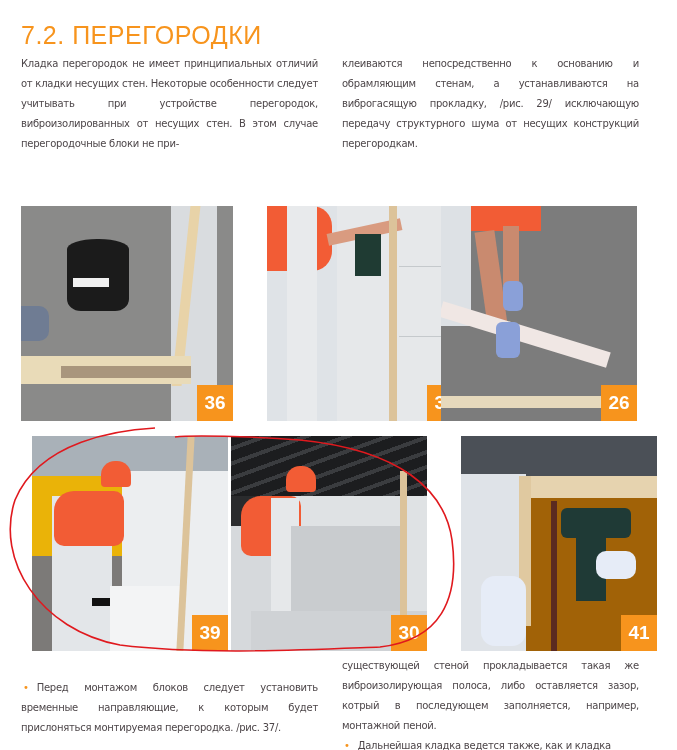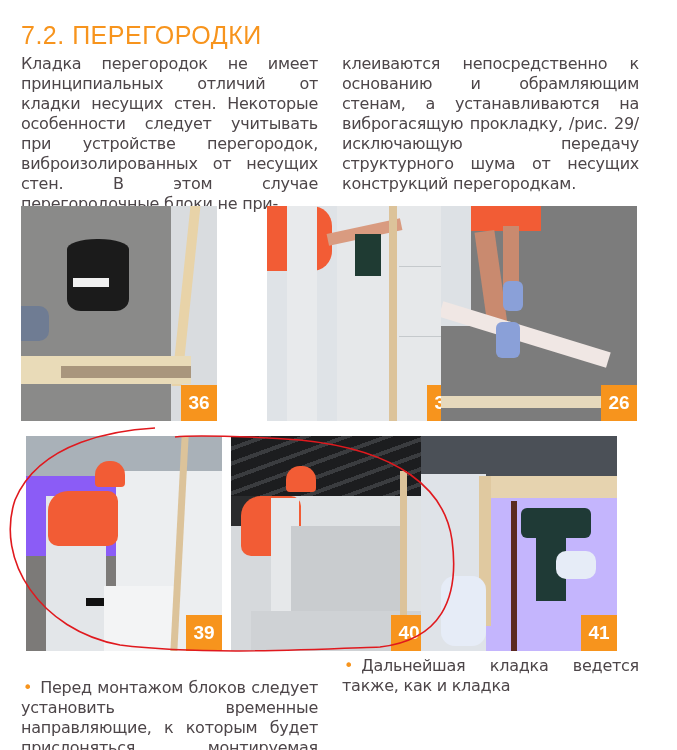--- a/index.html
+++ b/index.html
@@ -10,21 +10,21 @@
     color: #4a4548;
   }
   .title {
     position: absolute; left: 21px; top: 4px;
     font-family: "Liberation Sans", sans-serif;
     font-size: 25px; letter-spacing: 0.5px;
     color: #f7941d; font-weight: normal;
   }
   .col-text {
     position: absolute; width: 297px;
-    font-size: 16px; line-height: 20px;
+    font-size: 10px; line-height: 20px;
     text-align: justify; color: #4d4649;
     font-family: "DejaVu Sans", sans-serif;
     letter-spacing: -0.25px;
   }
   .col-text p { margin: 0; }
   #intro-left { left: 21px; top: 54px; }
   #intro-right { left: 342px; top: 54px; }
   #body-left { left: 21px; top: 678px; }
   #body-right { left: 342px; top: 656px; }
   .bullet::before { content: "•"; color: #f7941d; margin-right: 8px; margin-left: 2px; }
@@ -34,31 +34,31 @@
   }
   .badge {
     position: absolute; right: 0; bottom: 0;
     width: 36px; height: 36px; background: #f7941d; color: #fff;
     font-family: "Liberation Sans", sans-serif; font-weight: bold;
     font-size: 19px; line-height: 36px; text-align: center;
   }
   .layer { position: absolute; }
 
   
-  #p36 { left: 21px; top: 206px; background: #8a8a89; }
+  #p36 { left: 21px; top: 206px; background: #8a8a89; padding-left: 16px; }
   
   #p37 { left: 231px; top: 206px; background: #e6e8ea; margin-left: 36px; }
   
   #p38 { left: 441px; top: 206px; background: #7c7c7c; }
   
-  #p39 { left: 26px; top: 436px; background: #8b5cf6; }
+  #p39 { left: 32px; top: 436px; background: #eab308; }
   
   #p40 { left: 231px; top: 436px; background: #2a2b2d; }
   
-  #p41 { left: 421px; top: 436px; background: #c4b5fd; }
+  #p41 { left: 461px; top: 436px; background: #a16207; }
 
   .annotation {
     position: absolute; left: 0; top: 0; width: 677px; height: 750px; pointer-events: none;
   }
 </style>
 </head>
 <body>
 
 <h1 class="title">7.2. ПЕРЕГОРОДКИ</h1>
 
@@ -120,21 +120,21 @@
 <div class="photo" id="p40">
   <div class="layer" style="left:0;top:0;width:196px;height:60px;background:repeating-linear-gradient(160deg,#1c1d1f 0 10px,#3a3c3f 10px 14px);"></div>
   <div class="layer" style="left:0;top:90px;width:196px;height:125px;background:#d6d9dc;"></div>
   <div class="layer" style="left:60px;top:60px;width:136px;height:155px;background:#dfe2e4;"></div>
   <div class="layer" style="left:10px;top:60px;width:60px;height:60px;background:#f25c35;border-radius:20px 10px 10px 10px;"></div>
   <div class="layer" style="left:40px;top:62px;width:28px;height:120px;background:#e6e8ea;"></div>
   <div class="layer" style="left:55px;top:30px;width:30px;height:26px;background:#f25c35;border-radius:14px 14px 4px 4px;"></div>
   <div class="layer" style="left:60px;top:90px;width:115px;height:90px;background:#c9cccf;"></div>
   <div class="layer" style="left:20px;top:175px;width:176px;height:40px;background:#cfd2d5;"></div>
   <div class="layer" style="left:169px;top:35px;width:7px;height:150px;background:#dcc39a;"></div>
-  <div class="badge">40</div>
+  <div class="badge">30</div>
 </div>
 
 <div class="photo" id="p41">
   <div class="layer" style="left:0;top:0;width:196px;height:40px;background:#4b5057;"></div>
   <div class="layer" style="left:0;top:38px;width:65px;height:177px;background:#dfe3e8;"></div>
   <div class="layer" style="left:65px;top:40px;width:131px;height:22px;background:#e6d3af;"></div>
   <div class="layer" style="left:58px;top:40px;width:12px;height:150px;background:#e0c9a0;"></div>
   <div class="layer" style="left:90px;top:65px;width:6px;height:150px;background:#5b2a20;"></div>
   <div class="layer" style="left:100px;top:72px;width:70px;height:30px;background:#1f3a36;border-radius:6px;"></div>
   <div class="layer" style="left:115px;top:95px;width:30px;height:70px;background:#1f3a36;"></div>
@@ -145,14 +145,15 @@
 
 <svg class="annotation" viewBox="0 0 677 750">
   <path d="M155 428 C 120 430, 40 440, 15 500 C -5 560, 40 630, 120 645 C 200 655, 300 650, 380 647 C 440 640, 460 600, 452 540 C 445 490, 400 450, 300 440 C 250 436, 190 435, 175 437" fill="none" stroke="#e0191e" stroke-width="1.6"></path>
 </svg>
 
 <div class="col-text" id="body-left">
   <p class="bullet">Перед монтажом блоков следует установить временные направляющие, к которым будет прислоняться монтируемая перегородка. /рис. 37/.</p>
 
 </div>
 <div class="col-text" id="body-right">
+  <p>существующей стеной прокладывается такая же виброизолирующая полоса, либо оставляется зазор, котрый в последующем заполняется, например, монтажной пеной.</p>
   <p class="bullet">Дальнейшая кладка ведется также, как и кладка</p>
 </div>
 
 </body></html>

